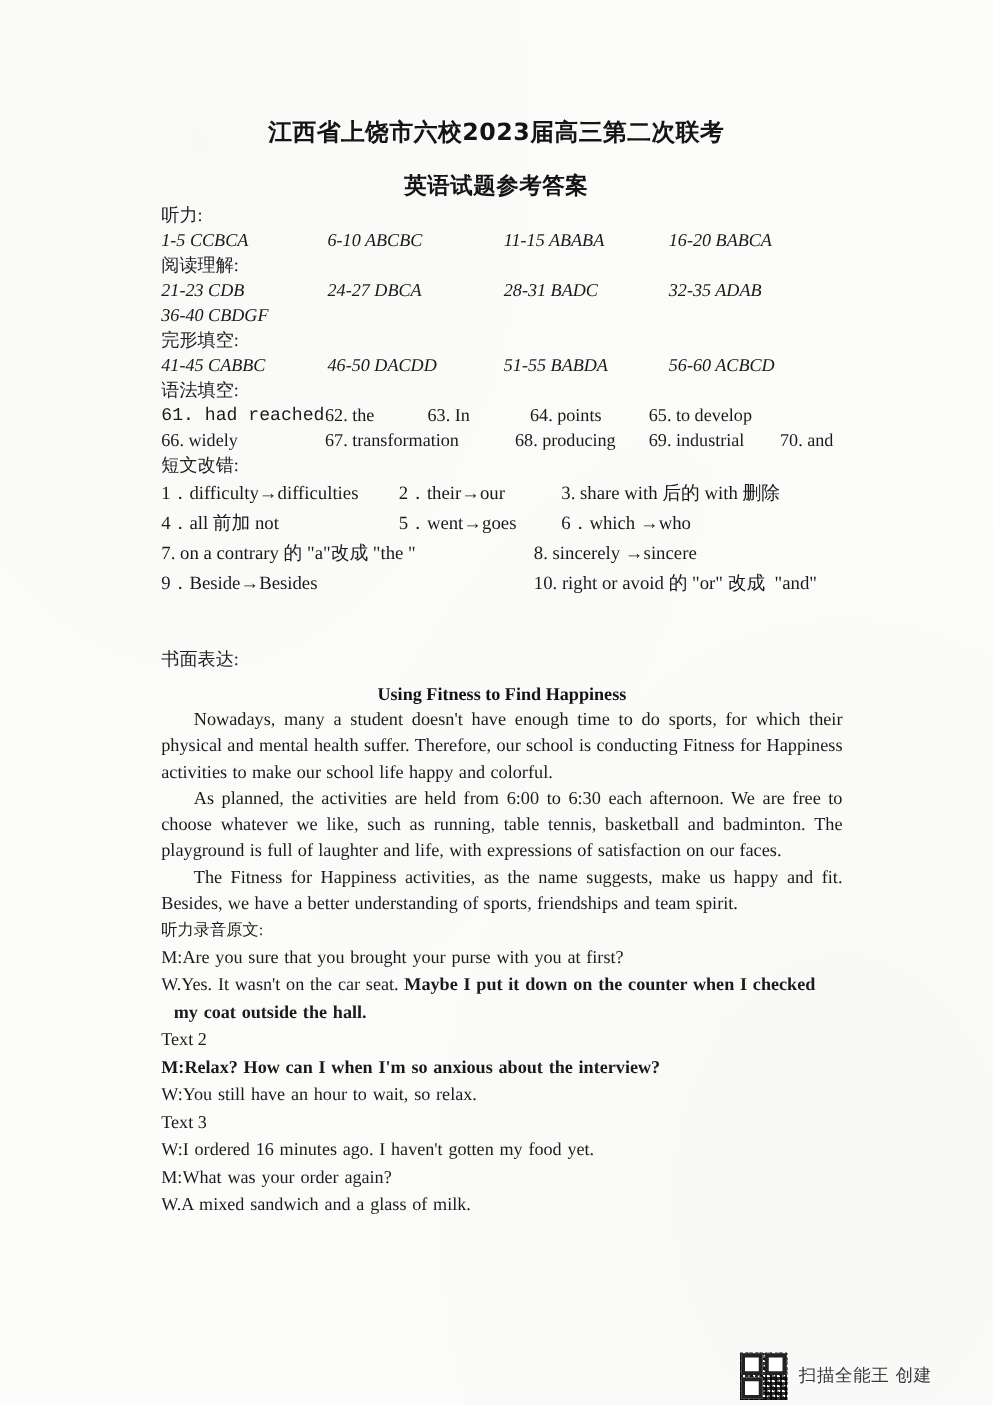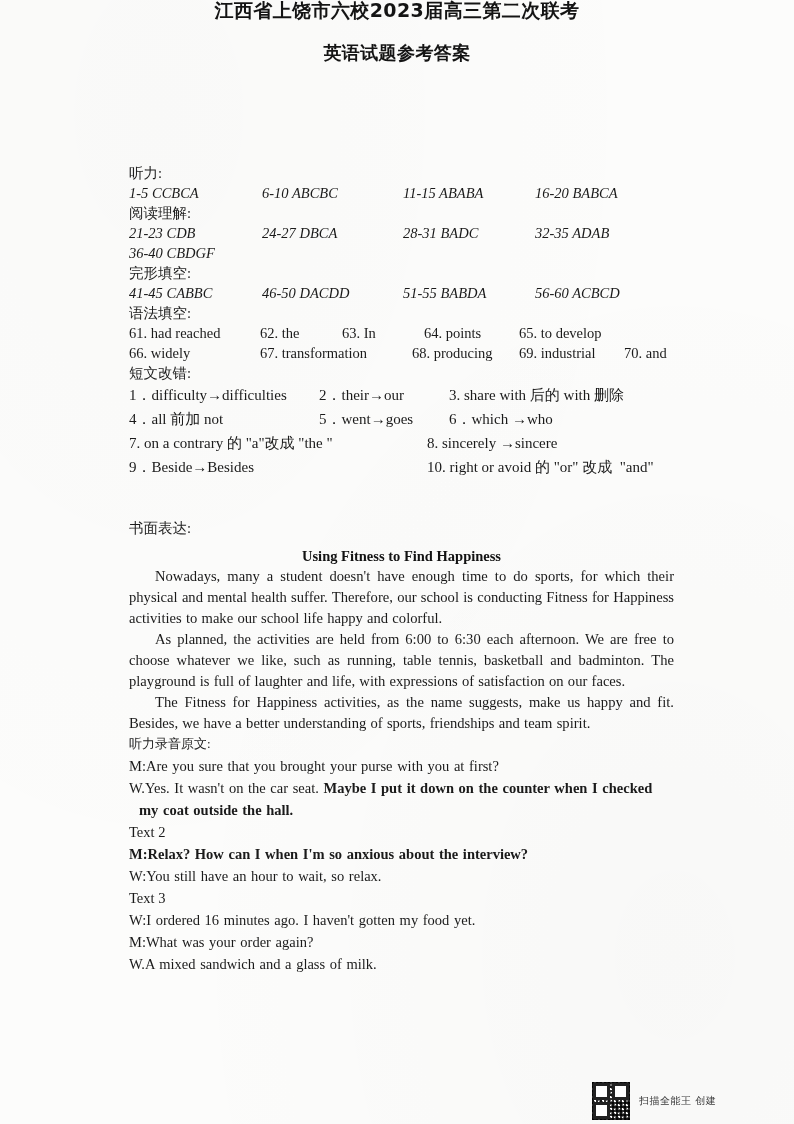--- a/index.html
+++ b/index.html
@@ -27,20 +27,21 @@
 
   
   .doc-title {
     text-align: center;
     font-family: "DejaVu Sans", "Liberation Sans", sans-serif;
     font-weight: bold;
     font-size: 19px;
     letter-spacing: 0.4px;
     color: #141414;
     margin: 0;
+    padding-top: 96px;
     line-height: 1.1;
   }
   .doc-subtitle {
     text-align: center;
     font-family: "DejaVu Sans", "Liberation Sans", sans-serif;
     font-weight: bold;
     font-size: 18px;
     letter-spacing: 0.4px;
     color: #141414;
     margin: 0;
@@ -190,21 +191,21 @@
     position: absolute;
     left: 1px;
     bottom: 1px;
     width: 11px;
     height: 11px;
     border: 3px solid #222;
     background: #fff;
   }
   .wm-text {
     font-family: "DejaVu Sans", "Liberation Sans", sans-serif;
-    font-size: 10px;
+    font-size: 14px;
     color: #3a3a3a;
     white-space: pre;
     letter-spacing: 0.5px;
   }
 </style>
 </head>
 <body>
 
 <div class="page">
 
@@ -231,21 +232,21 @@
     </div>
     <div class="sec-label">完形填空:</div>
     <div class="ans-row">
       <span class="c1">41-45 CABBC</span>
       <span class="c2">46-50 DACDD</span>
       <span class="c3">51-55 BABDA</span>
       <span class="c4">56-60 ACBCD</span>
     </div>
     <div class="sec-label">语法填空:</div>
     <div class="gram-row" id="gram-row-1">
-        <span style="left: 0px;">61. had reached</span>
+        <span style="left: 0px; font-family: Liberation Mono, monospace;">61. had reached</span>
         <span style="left: 131px;">62. the</span>
         <span style="left: 213px;">63. In</span>
         <span style="left: 295px;">64. points</span>
         <span style="left: 390px;">65. to develop</span>
       </div>
     <div class="gram-row" id="gram-row-2">
         <span style="left: 0px;">66. widely</span>
         <span style="left: 131px;">67. transformation</span>
         <span style="left: 283px;">68. producing</span>
         <span style="left: 390px;">69. industrial</span>

